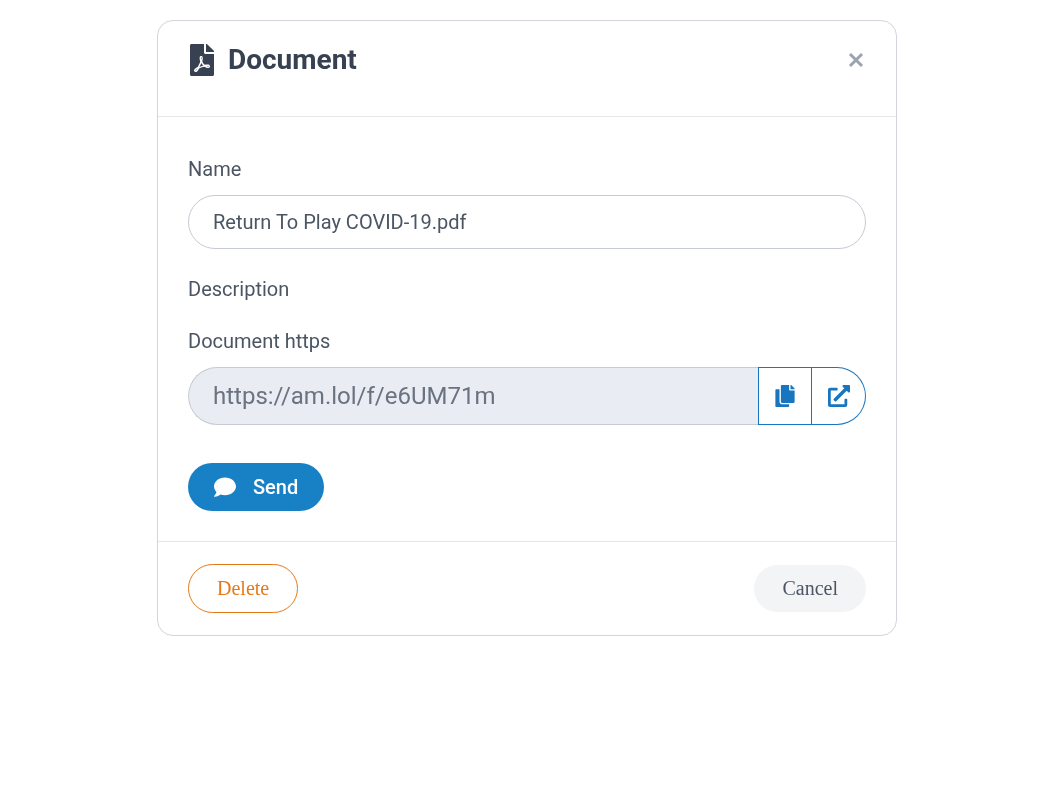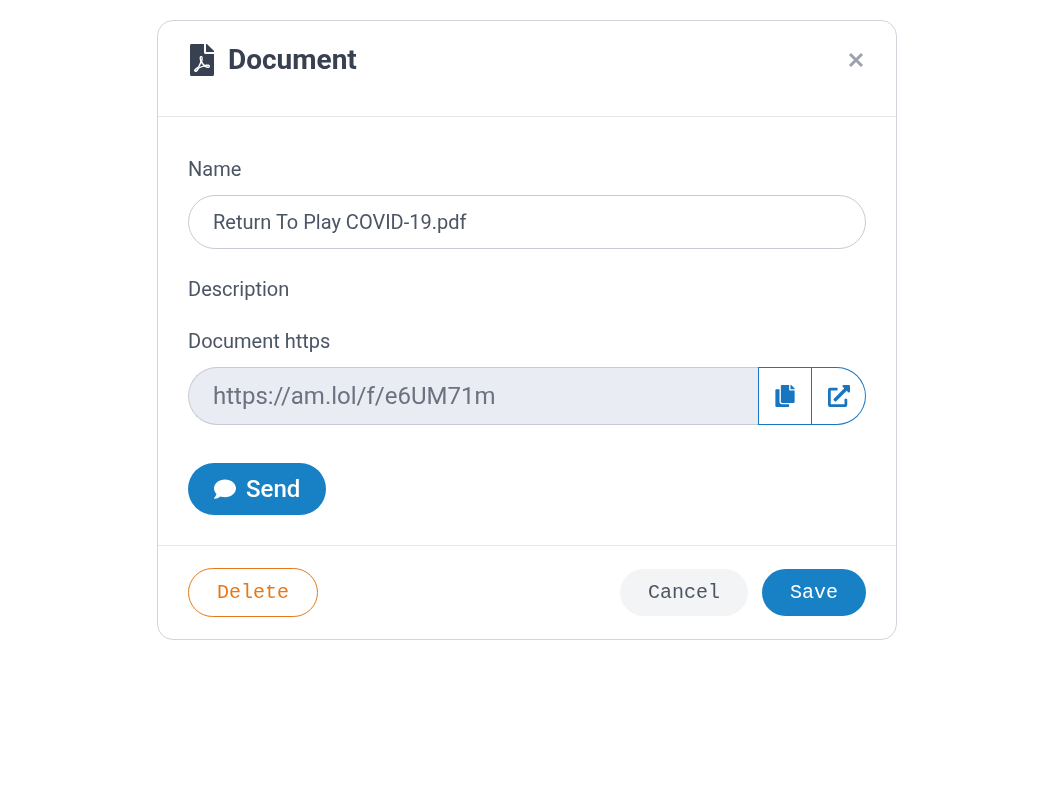--- a/index.html
+++ b/index.html
@@ -125,27 +125,27 @@
     .link-button.ext {
       border-radius: 0 999px 999px 0;
     }
     .link-button svg {
       width: 22px;
       height: 22px;
     }
     .send-button {
       display: inline-flex;
       align-items: center;
-      gap: 10px;
+      gap: 17px;
       padding: 12px 26px;
       background: #1880c4;
       color: #ffffff;
       border: none;
       border-radius: 999px;
-      font-size: 24px;
+      font-size: 20px;
       font-weight: 500;
       cursor: pointer;
       font-family: inherit;
       margin-top: 10px;
     }
     .send-button svg {
       width: 22px;
       height: 22px;
       fill: currentColor;
     }
@@ -159,21 +159,21 @@
     .footer-right {
       display: flex;
       gap: 14px;
       align-items: center;
     }
     .btn {
       padding: 12px 28px;
       font-size: 20px;
       border-radius: 999px;
       cursor: pointer;
-      font-family: Liberation Mono, monospace;
+      font-family: Liberation Serif, serif;
       border: none;
     }
     .btn-delete {
       background: #ffffff;
       color: #e67817;
       border: 1px solid #e67817;
     }
     .btn-cancel {
       background: #f3f4f6;
       color: #4b5563;
@@ -234,16 +234,15 @@
         <path d="M256 32C114.6 32 0 125.1 0 240c0 49.6 21.4 95 57 130.7C44.5 421.1 2.7 466 2.2 466.5c-2.2 2.3-2.8 5.7-1.5 8.7S4.8 480 8 480c66.3 0 116-31.8 140.6-51.4 32.7 12.3 69 19.4 107.4 19.4 141.4 0 256-93.1 256-208S397.4 32 256 32z"></path>
       </svg>
       <span>Send</span>
     </button>
   </div>
 
   <div class="modal-footer">
     <button class="btn btn-delete">Delete</button>
     <div class="footer-right">
       <button class="btn btn-cancel">Cancel</button>
-      <button class="btn btn-save">Save</button>
     </div>
   </div>
 </div>
 
 </body></html>

